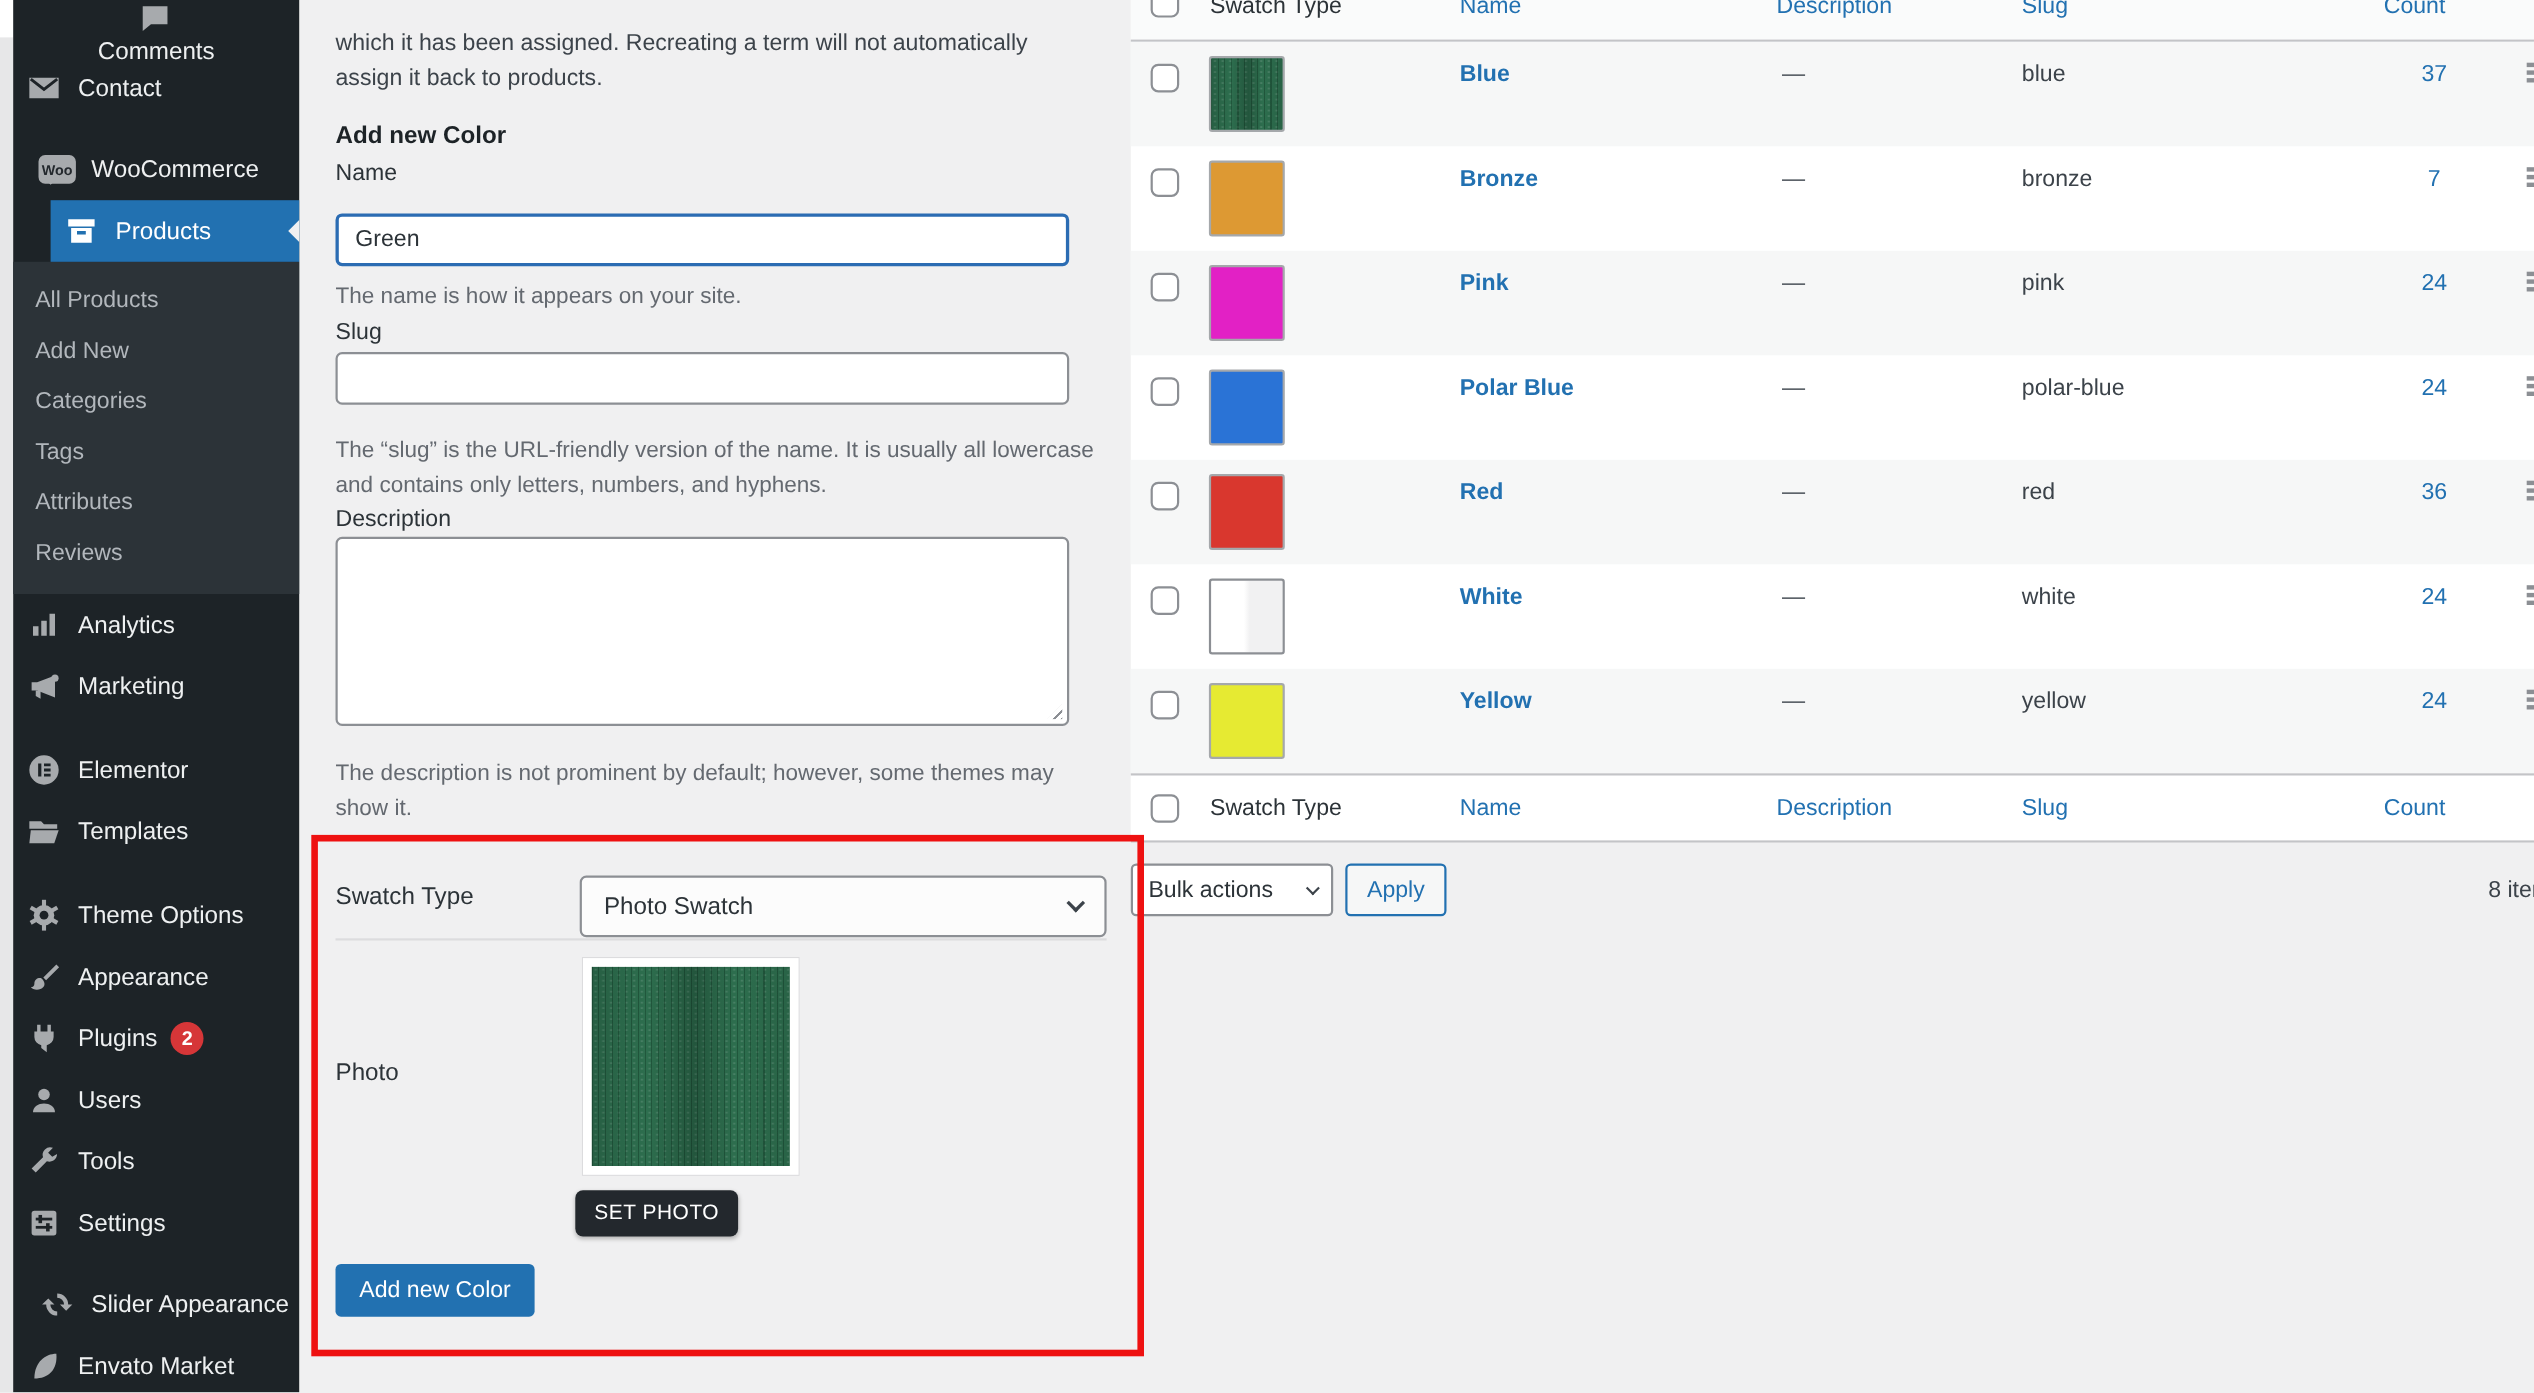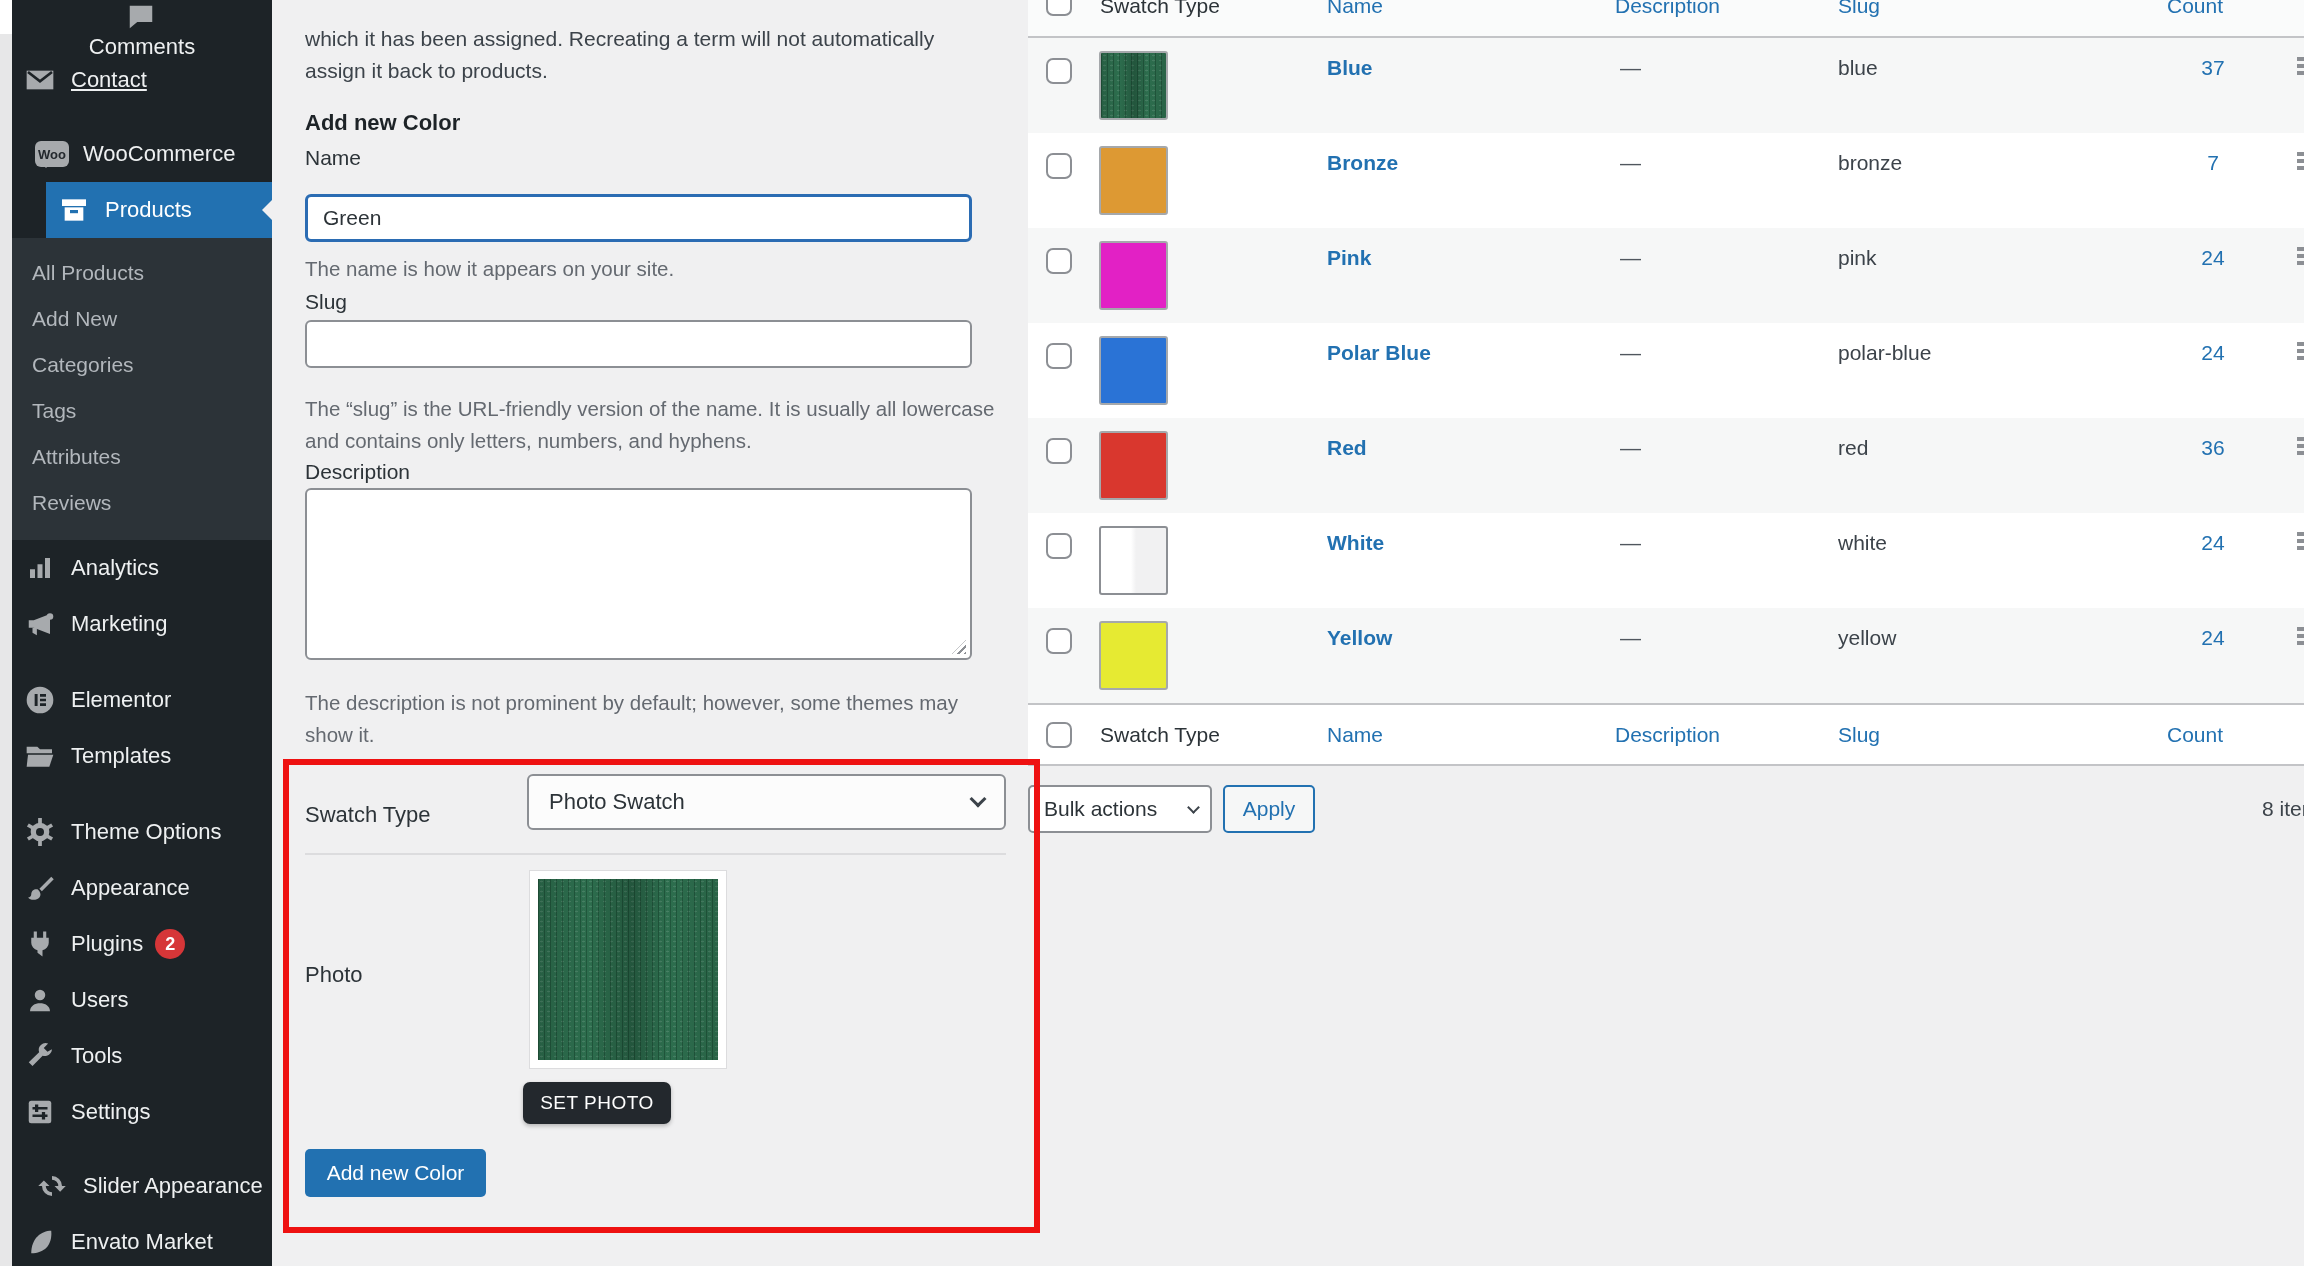--- a/index.html
+++ b/index.html
@@ -10,21 +10,21 @@
   
   .edge-strip{position:absolute;left:0;top:0;width:12px;height:1266px;background:#e7e7e8;}
   .edge-strip .corner{position:absolute;left:0;top:0;width:12px;height:34px;background:#ffffff;}
 
   
   .sidebar{position:absolute;left:12px;top:0;width:260px;height:1266px;background:#1d2327;color:#eef0f1;}
   .sb-item{position:relative;display:flex;align-items:center;height:56px;font-size:22px;cursor:pointer;}
   .sb-item .ic{width:34px;height:34px;margin:0 14px 0 11px;display:flex;align-items:center;justify-content:center;flex:0 0 34px;}
   .sb-item svg{display:block;}
   .sb-first{height:48px;flex-direction:column;}
-  .sb-gap4{margin-top:4px;text-decoration:underline;} .sb-gap18{margin-top:18px;margin-left:12px;} .sb-gap20{margin-top:20px;text-align:right;}
+  .sb-gap4{margin-top:4px;} .sb-gap18{margin-top:18px;margin-left:12px;} .sb-gap20{margin-top:20px;text-align:right;}
   .sb-item.active{background:#2271b1;color:#fff;margin-left:34px;}
   .sb-item.active::after{content:"";position:absolute;right:0;top:50%;margin-top:-10px;
      border:10px solid transparent;border-right-color:#f0f0f1;}
   .submenu{background:#2c3338;padding:12px 0 14px 0;}
   .sub-item{display:flex;align-items:center;height:46px;padding-left:20px;font-size:21px;color:#b2b7bc;cursor:pointer;}
   .woo-badge{position:relative;width:34px;height:26px;background:#a7aaad;border-radius:6px;
      display:flex;align-items:center;justify-content:center;font-size:13px;font-weight:bold;color:#23282d;}
   .woo-badge::after{content:"";position:absolute;left:6px;bottom:-6px;border:5px solid transparent;border-top-color:#a7aaad;}
   .badge-count{display:inline-flex;align-items:center;justify-content:center;margin-left:12px;
      min-width:30px;height:30px;border-radius:15px;background:#d63638;color:#fff;font-size:18px;font-weight:bold;}
@@ -37,21 +37,21 @@
   .f-help{position:absolute;left:33px;width:690px;font-size:20.5px;line-height:32px;color:#646970;}
   .f-input{position:absolute;left:33px;width:667px;height:48px;background:#fff;border:2px solid #8c8f94;
      border-radius:6px;font-size:21px;color:#2c3338;padding:0 15px;font-family:inherit;}
   .f-input.focused{border:3px solid #2b6cb3;}
   .f-textarea{position:absolute;left:33px;top:488px;width:667px;height:172px;background:#fff;
      border:2px solid #8c8f94;border-radius:6px;}
   .resize-handle{position:absolute;right:4px;bottom:4px;width:14px;height:14px;
      background:repeating-linear-gradient(135deg,transparent 0 3px,#8c8f94 3px 5px);
      clip-path:polygon(100% 0,100% 100%,0 100%);}
   .swatch-row-label{position:absolute;left:33px;top:800px;font-size:22px;color:#2c3338;line-height:30px;}
-  .f-select{position:absolute;left:255px;top:774px;width:479px;height:56px;background:#fcfcfc;
+  .f-select{position:absolute;left:255px;top:796px;width:479px;height:56px;background:#fcfcfc;
      border:2px solid #8c8f94;border-radius:6px;display:flex;align-items:center;justify-content:space-between;
      padding:0 20px;font-size:22px;color:#2c3338;cursor:pointer;}
   .chev{width:12px;height:12px;border-right:3px solid #3c434a;border-bottom:3px solid #3c434a;
      transform:rotate(45deg);margin-top:-6px;}
   .divider{position:absolute;left:33px;top:853px;width:701px;height:0;border-top:2px solid #dcdcde;}
   .photo-label{position:absolute;left:33px;top:960px;font-size:22px;color:#2c3338;line-height:30px;}
   .photo-frame{position:absolute;left:257px;top:870px;width:198px;height:199px;background:#fff;
      border:1px solid #dcdcde;padding:8px;}
   .green-tex{background-color:#2d6e4e;background-image:
      linear-gradient(90deg,rgba(0,0,0,.14),rgba(0,0,0,0) 28%,rgba(0,0,0,.22) 52%,rgba(0,0,0,0) 72%,rgba(0,0,0,.10)),

